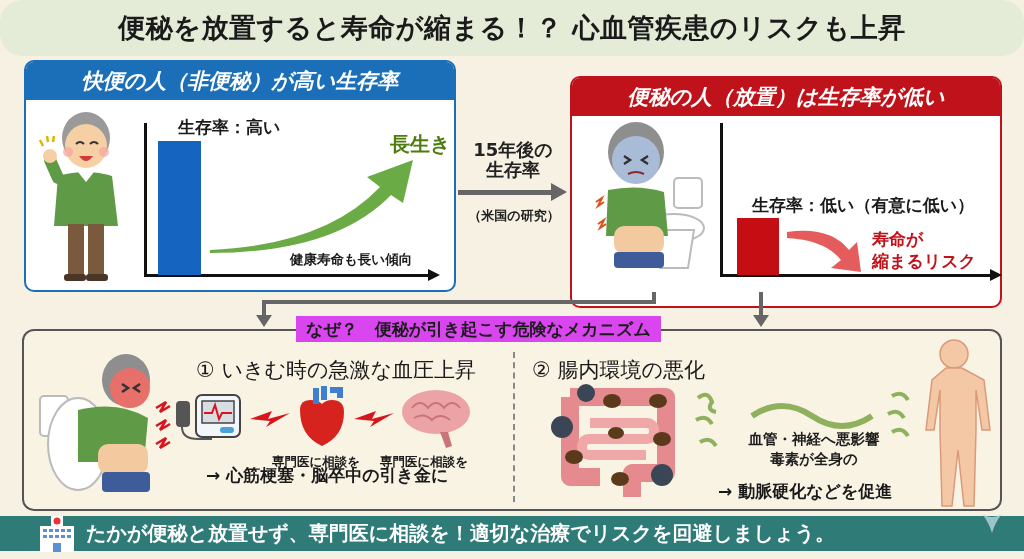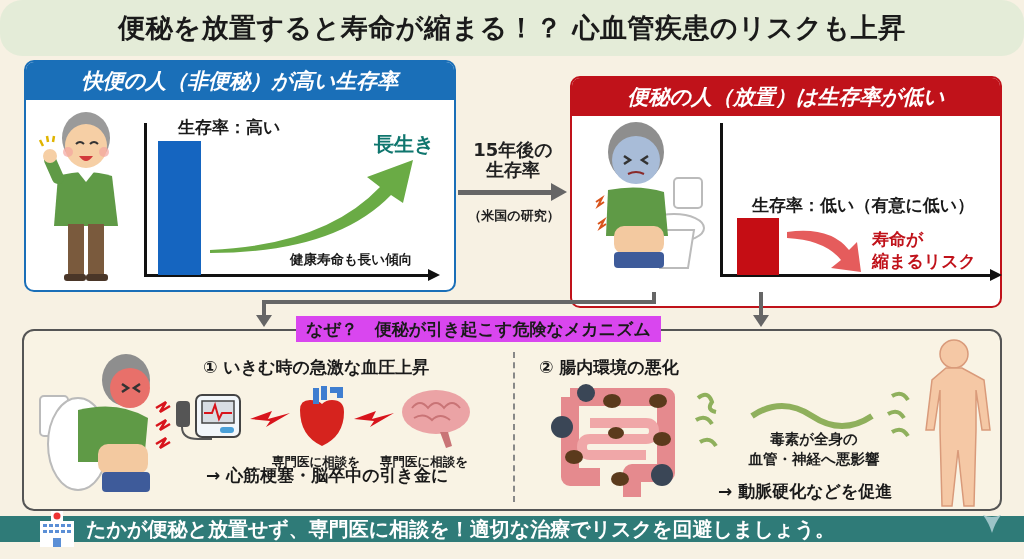--- a/index.html
+++ b/index.html
@@ -38,46 +38,46 @@
   .axis-h { height: 2.5px; background: #111; }
   .axis-arrow {
     width: 0; height: 0;
     border-top: 6px solid transparent; border-bottom: 6px solid transparent;
     border-left: 12px solid #111;
   }
   .chart-label { font-size: 17px; font-weight: bold; color: #1a1a1a; white-space: nowrap; }
   .bar-blue { background: #1565c0; }
   .bar-red { background: #c50d14; }
 
-  .green-text { color: #0f766e; font-size: 20px; font-weight: bold; }
+  .green-text { color: #4d7c0f; font-size: 20px; font-weight: bold; margin-left: 16px; }
   .red-text { color: #c0121a; font-size: 17px; font-weight: bold; line-height: 22px; }
 
   
   .mid-text { font-size: 18px; font-weight: bold; text-align: center; line-height: 20px; color: #222; }
   .mid-sub { font-size: 13px; font-weight: bold; color: #222; }
 
   
   .mech-box {
     left: 22px; top: 329px; width: 980px; height: 182px;
     border: 2.5px solid #555; border-radius: 12px; background: #f9f3e4;
   }
   .mech-title-wrap {
     left: 296px; top: 316px; height: 26px; padding: 0 10px;
     background: #d946ef; display: flex; align-items: center;
   }
   .mech-title { font-size: 17px; font-weight: bold; color: #1a1a1a; white-space: nowrap; }
-  .sec-title { font-size: 17px; font-weight: bold; color: #1a1a1a; white-space: nowrap; margin-left: 7px; }
+  .sec-title { font-size: 21px; font-weight: normal; color: #1a1a1a; white-space: nowrap; }
   .small-cap { font-size: 12.5px; font-weight: bold; color: #1a1a1a; white-space: nowrap; }
   .conc { font-size: 17px; font-weight: bold; color: #1a1a1a; white-space: nowrap; }
 
   .dashed-sep { left: 513px; top: 352px; width: 0; height: 150px; border-left: 2px dashed #888; }
 
   
   .footer {
-    left: 0; top: 516px; width: 1024px; height: 26px; background: #2f7b78;
+    left: 0; top: 516px; width: 1024px; height: 35px; background: #2f7b78;
     display: flex; align-items: center;
   }
   .footer-text { color: #fff; font-size: 20px; font-weight: bold; white-space: nowrap; margin-left: 12px; }
 
   .gray-line { background: #666; }
   .down-arrow {
     width: 0; height: 0;
     border-left: 8px solid transparent; border-right: 8px solid transparent;
     border-top: 12px solid #666;
   }
@@ -225,22 +225,22 @@
   <circle cx="36" cy="10" r="9" fill="#3a4656"></circle>
   <circle cx="12" cy="44" r="11" fill="#3a4656"></circle>
   <circle cx="112" cy="92" r="11" fill="#3a4656"></circle>
 </svg>
 <svg class="abs" style="left:692px;top:386px" width="235" height="70" viewBox="0 0 235 70">
   <path d="M6 12 q10 -8 14 4 q-6 8 4 10 M4 34 q10 -6 16 4 M8 56 q10 -6 16 4" stroke="#8fb05c" stroke-width="4" fill="none"></path>
   <path d="M60 30 q30 -20 60 0 q30 20 60 0" stroke="#8fb05c" stroke-width="6" fill="none"></path>
   <path d="M200 10 q10 -6 16 4 M196 28 q10 -6 16 4 M200 46 q10 -6 16 4" stroke="#8fb05c" stroke-width="4" fill="none"></path>
 </svg>
 <div class="abs" style="left:734px;top:429px;width:160px;text-align:center;font-size:14.5px;font-weight:bold;line-height:20px">
+  <div>血管・神経へ悪影響</div>
   <div>毒素が全身の</div>
-  <div>血管・神経へ悪影響</div>
 </div>
 <div class="abs conc" style="left:718px;top:480px">→ 動脈硬化などを促進</div>
 <svg class="abs" style="left:914px;top:336px" width="80" height="172" viewBox="0 0 80 172">
   <circle cx="40" cy="18" r="14" fill="#f5c8a5" stroke="#d99a7a" stroke-width="1.5"></circle>
   <path d="M32 32 h16 l22 12 l6 50 h-8 l-6 -40 v40 l-2 76 h-10 l-6 -56 l-6 56 h-10 l-2 -76 v-40 l-6 40 h-8 l6 -50 z" fill="#f5c8a5" stroke="#d99a7a" stroke-width="1.5"></path>
 </svg>
 
 <div class="abs footer">
   <svg style="margin-left:40px" width="34" height="36" viewBox="0 0 34 36">
     <rect x="11" y="0" width="12" height="10" fill="#fff"></rect>

